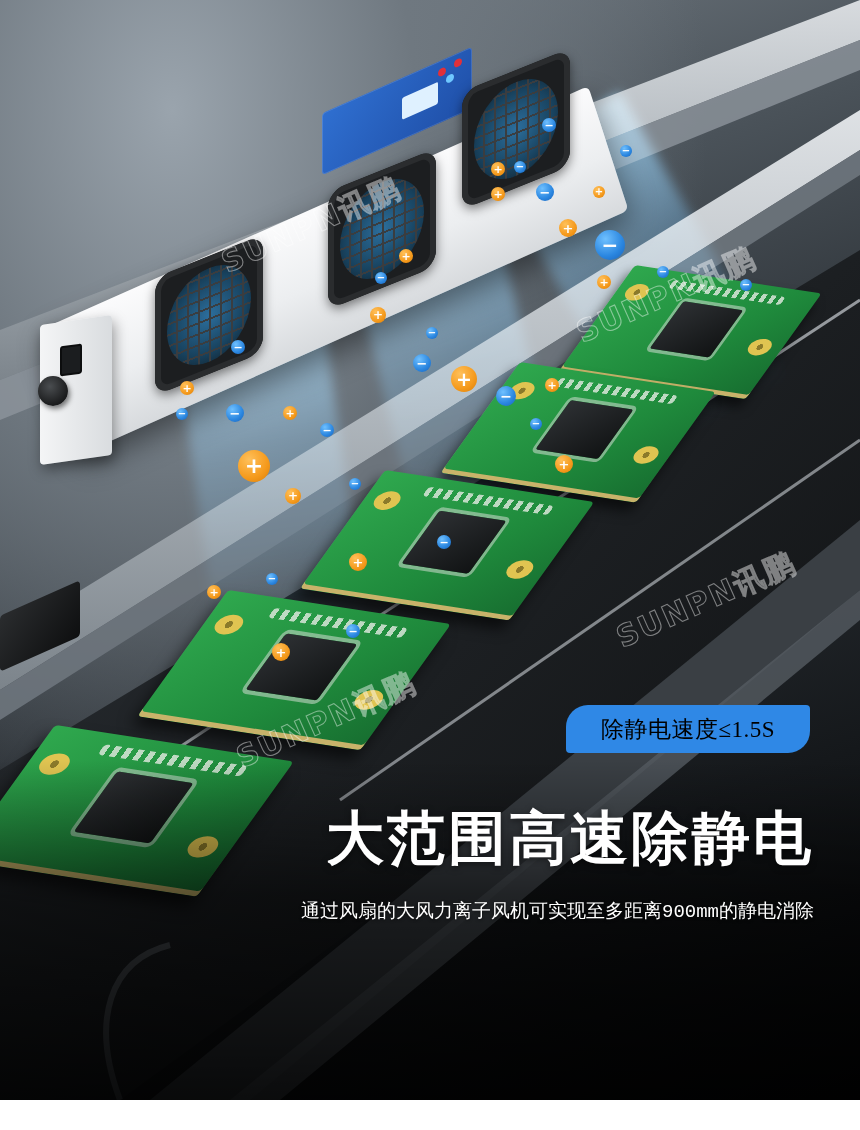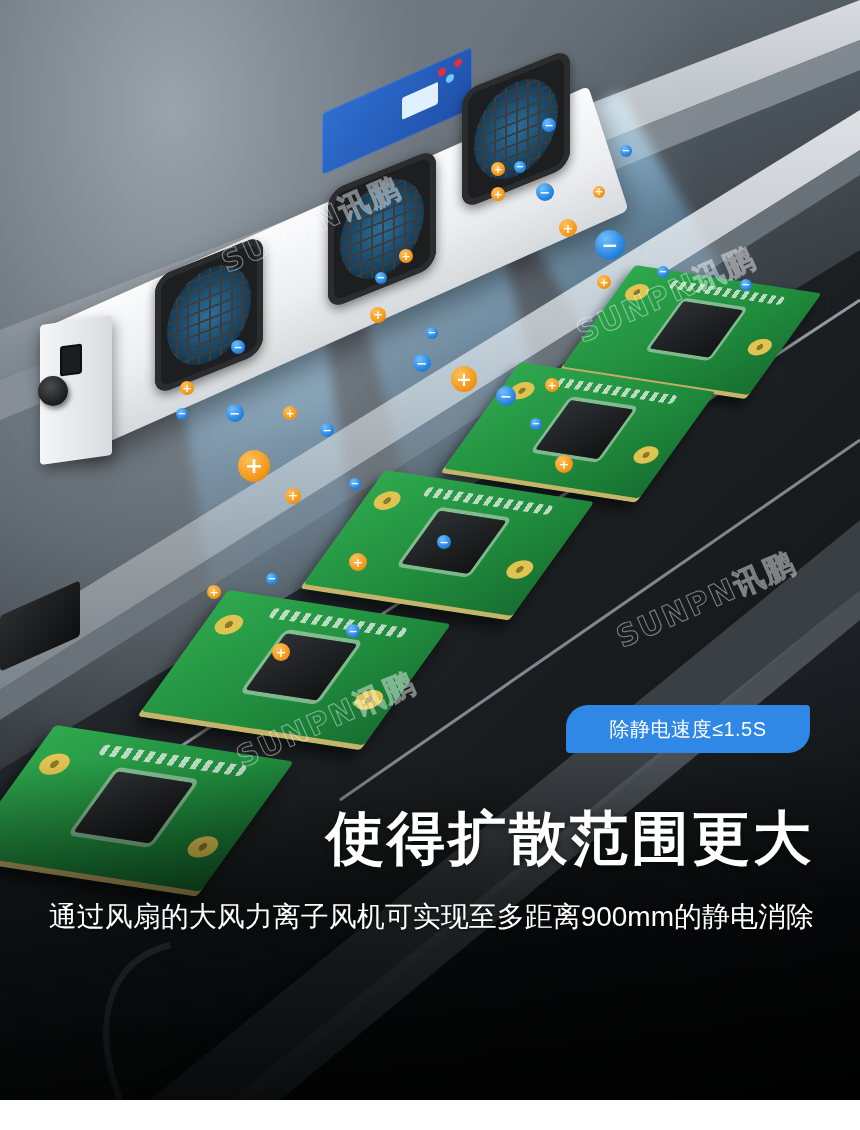--- a/index.html
+++ b/index.html
@@ -129,35 +129,35 @@
     position: absolute; left: 0; top: 760px; width: 860px; height: 340px;
     background: linear-gradient(180deg, rgba(0,0,0,0) 0%, rgba(0,0,0,0.55) 40%, rgba(0,0,0,0.85) 100%);
   }
 
   
   .speed-badge {
     position: absolute; left: 566px; top: 705px; width: 244px; height: 48px;
     background: #2f88e6;
     border-radius: 22px 4px 22px 4px;
     display: flex; align-items: center; justify-content: center;
-    color: #ffffff; font-size: 20px;
-    font-family: Liberation Sans, sans-serif;
+    color: #000000; font-size: 23px;
+    font-family: Liberation Serif, serif;
     letter-spacing: 0.5px;
   }
 
   .headline {
     position: absolute; right: 46px; top: 800px;
     color: #ffffff; font-size: 58px; font-weight: bold; letter-spacing: 3px;
     font-family: "DejaVu Sans", sans-serif;
     text-shadow: 0 2px 6px rgba(0,0,0,0.5);
     white-space: nowrap;
   }
   .desc-line {
-    position: absolute; right: 46px; color: #ffffff; font-size: 28px;
-    font-family: Liberation Sans, sans-serif; white-space: nowrap;
+    position: absolute; right: 46px; color: #ffffff; font-size: 19px;
+    font-family: Liberation Mono, monospace; white-space: nowrap;
     text-shadow: 0 1px 3px rgba(0,0,0,0.6);
   }
   .desc-line.l1 { top: 898px; }
   .desc-line.l2 { top: 946px; }
 
   .rail-end-cap {
     position: absolute; left: 0; top: 598px; width: 80px; height: 56px;
     background: linear-gradient(135deg, #2a2c2e 0%, #0e0f10 100%);
     transform: skewY(-24deg); border-radius: 4px;
   }
@@ -288,16 +288,16 @@
   <div class="ion minus" style="left:542px; top:118px; width:14px; height:14px; font-size:11px;">−</div>
   <div class="ion minus" style="left:595px; top:230px; width:30px; height:30px; font-size:20px;">−</div>
   <div class="ion minus" style="left:620px; top:145px; width:12px; height:12px; font-size:10px;">−</div>
   <div class="ion minus" style="left:657px; top:266px; width:12px; height:12px; font-size:10px;">−</div>
   <div class="ion minus" style="left:740px; top:279px; width:12px; height:12px; font-size:10px;">−</div>
   <div class="ion minus" style="left:530px; top:418px; width:12px; height:12px; font-size:10px;">−</div>
 
   <div class="bottom-shade"></div>
 
   <div class="speed-badge">除静电速度≤1.5S</div>
-  <div class="headline">使得扩散范围更大</div>
+  <div class="headline">大范围高速除静电</div>
   <div class="desc-line l1">通过风扇的大风力离子风机可实现至多距离900mm的静电消除</div>
 </div>
 <div class="white-footer"></div>
 
 </body></html>

